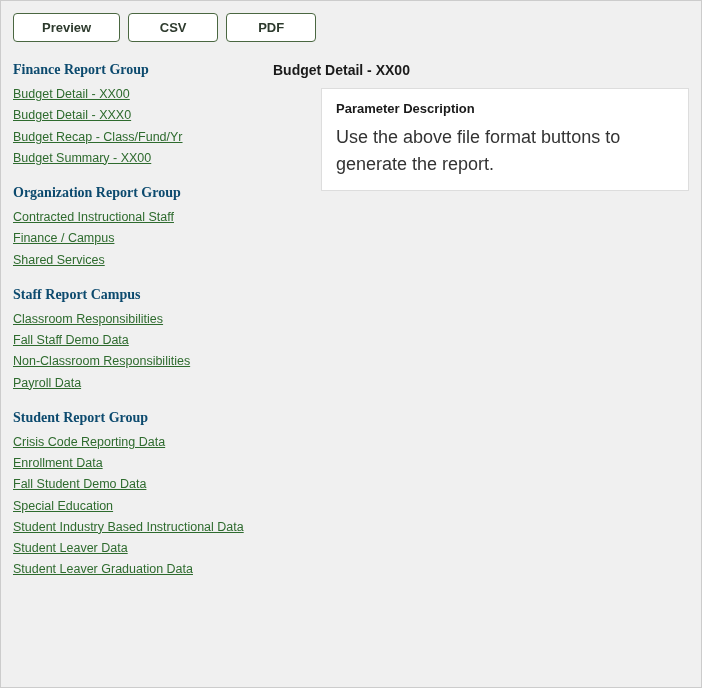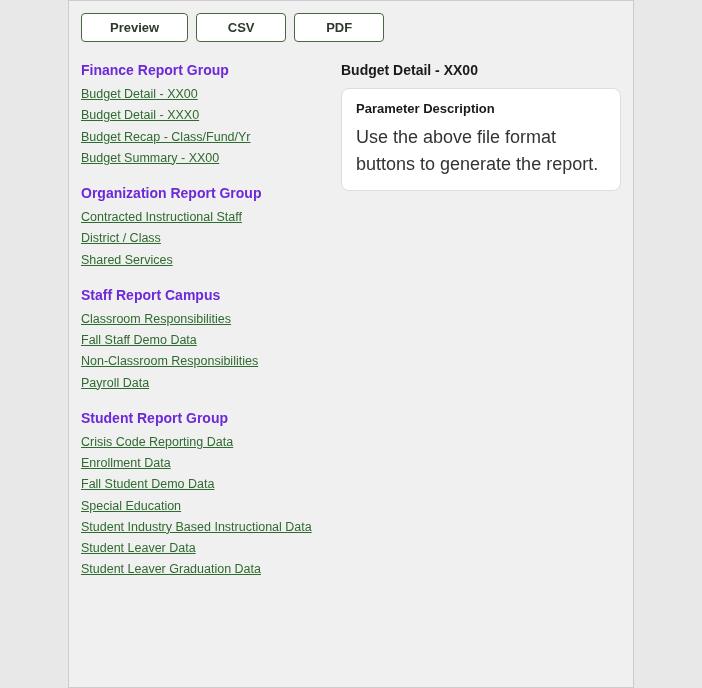--- a/index.html
+++ b/index.html
@@ -12,21 +12,21 @@
       background: #e8e8e8;
       font-family: Arial, sans-serif;
       font-size: 13px;
       display: flex;
       justify-content: center;
       align-items: center;
       min-height: 100vh;
     }
 
     .main-container {
-      width: 566px;
+      width: 702px;
       min-height: 688px;
       background: #f0f0f0;
       border: 1px solid #ccc;
       padding: 12px;
     }
 
     .toolbar {
       display: flex;
       gap: 8px;
       margin-bottom: 20px;
@@ -54,23 +54,24 @@
       flex-shrink: 0;
     }
 
     .right-panel {
       flex: 1;
     }
 
     .report-group-title {
       font-size: 14px;
       font-weight: 700;
-      color: #6d28d9;
+      color: #0c4a6e;
       margin-bottom: 6px;
       margin-top: 16px;
+      font-family: Liberation Serif, serif;
     }
 
     .report-group-title:first-child {
       margin-top: 0;
     }
 
     .report-link {
       display: block;
       color: #2e6b2e;
       text-decoration: underline;
@@ -86,22 +87,23 @@
     .right-panel-title {
       font-size: 14px;
       font-weight: 700;
       color: #1a1a1a;
       margin-bottom: 10px;
     }
 
     .parameter-box {
       background: #fff;
       border: 1px solid #ddd;
-      border-radius: 8px;
+      border-radius: 0;
       padding: 12px 14px;
+      margin-left: 48px;
     }
 
     .parameter-box-title {
       font-size: 13px;
       font-weight: 700;
       color: #1a1a1a;
       margin-bottom: 8px;
     }
 
     .parameter-box-text {
@@ -128,21 +130,21 @@
     <div class="report-group-title">Finance Report Group</div>
         <div class="group-links">
           <a class="report-link" href="#">Budget Detail - XX00</a>
           <a class="report-link" href="#">Budget Detail - XXX0</a>
           <a class="report-link" href="#">Budget Recap - Class/Fund/Yr</a>
           <a class="report-link" href="#">Budget Summary - XX00</a>
         </div>
         <div class="report-group-title">Organization Report Group</div>
         <div class="group-links">
           <a class="report-link" href="#">Contracted Instructional Staff</a>
-          <a class="report-link" href="#">District / Class</a>
+          <a class="report-link" href="#">Finance / Campus</a>
           <a class="report-link" href="#">Shared Services</a>
         </div>
         <div class="report-group-title">Staff Report Campus</div>
         <div class="group-links">
           <a class="report-link" href="#">Classroom Responsibilities</a>
           <a class="report-link" href="#">Fall Staff Demo Data</a>
           <a class="report-link" href="#">Non-Classroom Responsibilities</a>
           <a class="report-link" href="#">Payroll Data</a>
         </div>
         <div class="report-group-title">Student Report Group</div>

